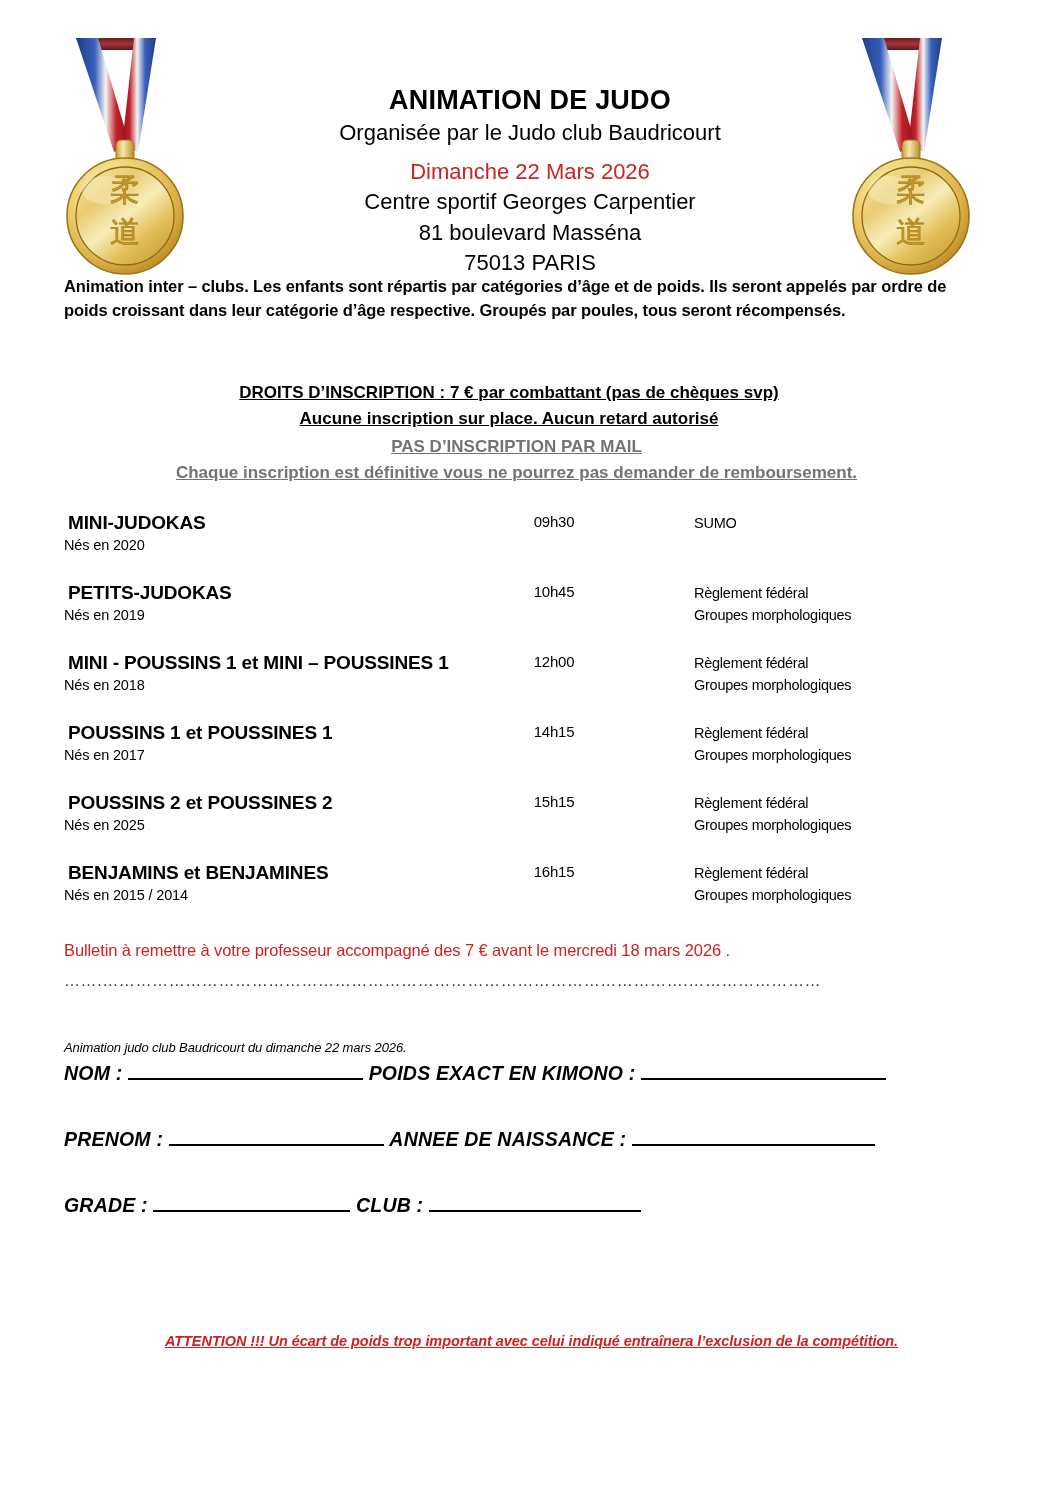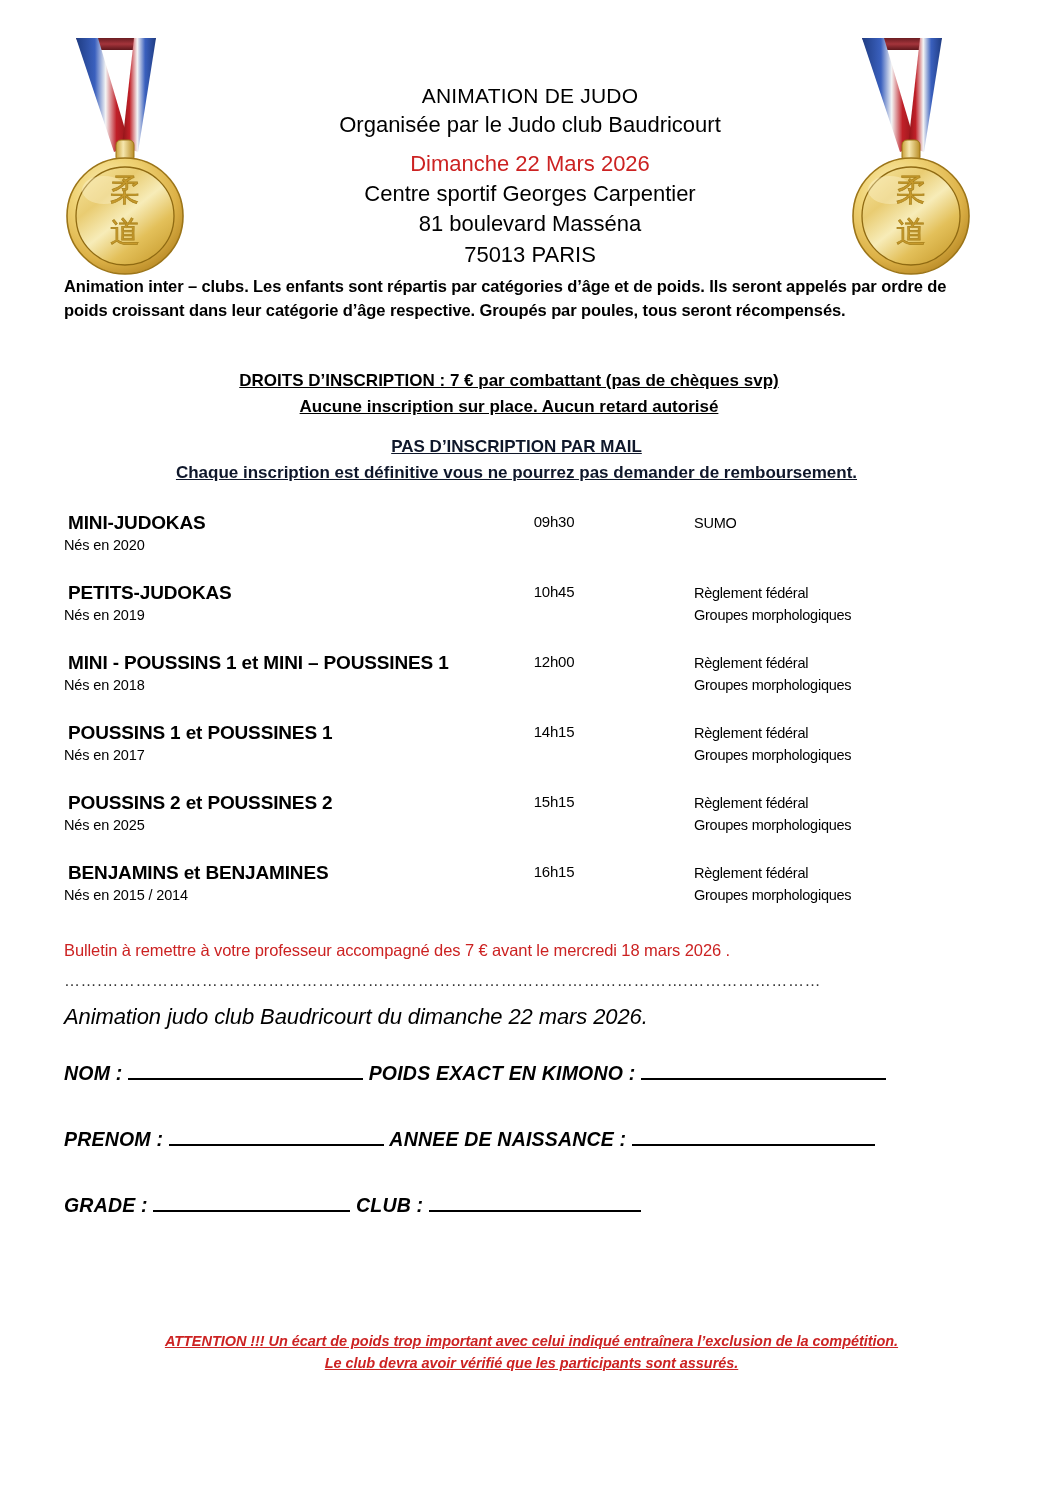--- a/index.html
+++ b/index.html
@@ -32,22 +32,22 @@
 
   
   .header {
     position: absolute;
     left: 230px;
     top: 82px;
     width: 600px;
     text-align: center;
   }
   .header .h-title {
-    font-size: 21px;
-    font-weight: normal;
+    font-size: 27px;
+    font-weight: bold;
     letter-spacing: 0.2px;
     line-height: 1.35;
   }
   .header .h-line {
     font-size: 22px;
     line-height: 1.38;
     white-space: nowrap;
   }
   .header .h-red { color: #cc2222; margin-top: 8px; }
 
@@ -60,36 +60,36 @@
     font-size: 16.5px;
     font-weight: bold;
     line-height: 1.44;
     letter-spacing: -0.1px;
   }
 
   
   .fees {
     position: absolute;
     left: 64px;
-    top: 368px;
+    top: 380px;
     width: 890px;
     text-align: center;
     font-size: 17px;
     font-weight: bold;
     line-height: 1.52;
   }
   .fees span { text-decoration: underline; }
 
   .nomail {
     position: absolute;
     left: 64px;
     top: 434px;
     width: 905px;
     text-align: center;
-    color: #0f172a;
+    color: #737373;
     font-size: 17px;
     font-weight: bold;
     line-height: 1.55;
   }
   .nomail span { text-decoration: underline; }
 
   
   .schedule {
     position: absolute;
     left: 64px;
@@ -161,22 +161,22 @@
     width: 880px;
     font-size: 16px;
     color: #333333;
     overflow: hidden;
     white-space: nowrap;
     letter-spacing: 0.6px;
   }
   .animline {
     position: absolute;
     left: 64px;
-    top: 1004px;
-    font-size: 22px;
+    top: 1040px;
+    font-size: 13px;
     font-style: italic;
     letter-spacing: -0.1px;
     white-space: nowrap;
   }
 
   
   .formarea {
     position: absolute;
     left: 64px;
     top: 1058px;
@@ -445,16 +445,15 @@
       <span class="fline w5"></span>
       <span class="flabel">CLUB :</span>
       <span class="fline w6"></span>
     </div>
 
 
   </div>
 
   <div class="attention">
     <div><span>ATTENTION !!! Un écart de poids trop important avec celui indiqué entraînera l’exclusion de la compétition.</span></div>
-    <div><span>Le club devra avoir vérifié que les participants sont assurés.</span></div>
   </div>
 
 </div>
 
 </body></html>

